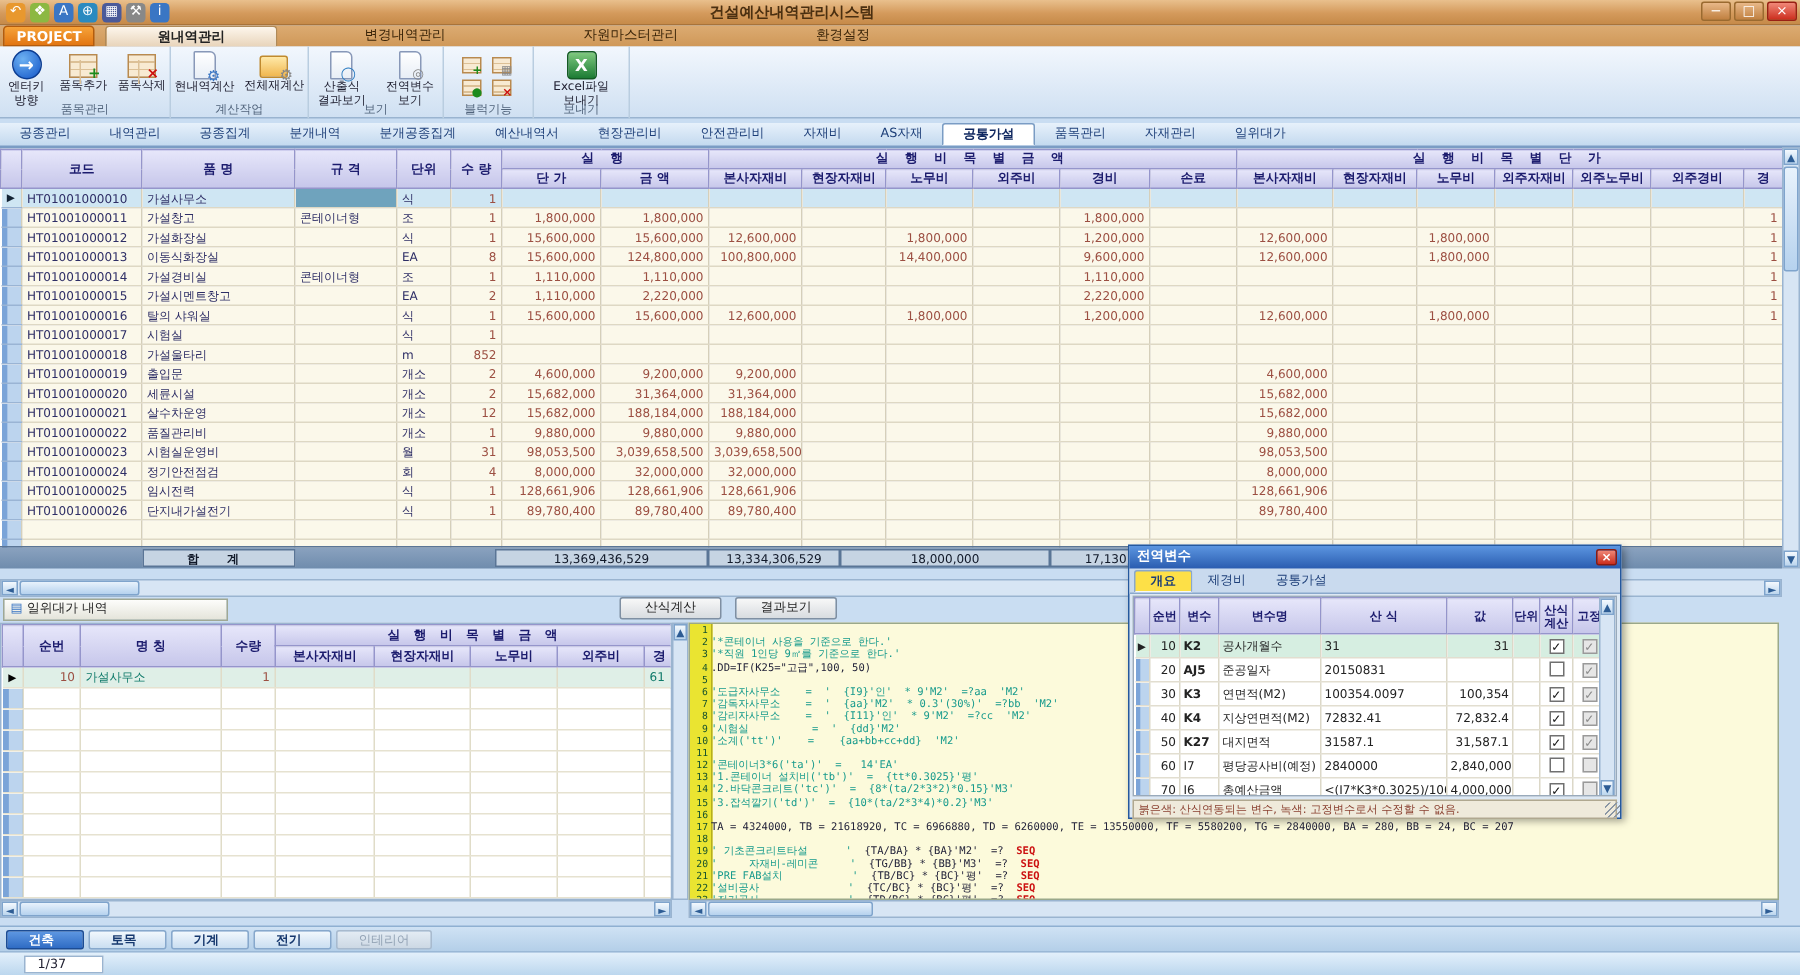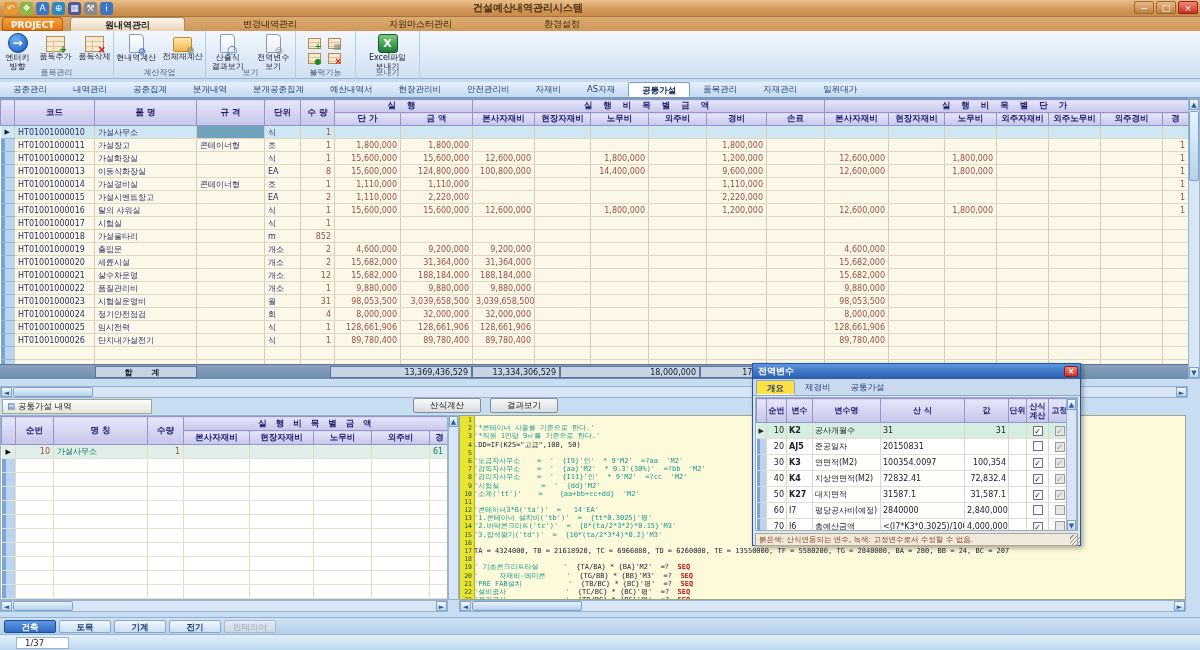--- a/index.html
+++ b/index.html
@@ -85,21 +85,21 @@
     padding:0 3px; overflow:hidden; white-space:nowrap; background:#fbf8ea; color:#2e2e66; }
   #maintbl td.num { text-align:right; color:#9c4f42; }
   #maintbl td.mark { background:linear-gradient(90deg,#7ba4d8 0 4px,#bcd4ee 4px); border-bottom:1px solid #9ab4d4;
     color:#123; text-align:center; padding:0; font-size:7px; }
   #maintbl tr.sel td { background:#cfe6f3; }
   #maintbl tr.sel td.spec { background:#6fa3bd; }
 
   #totalband { left:0; top:364px; width:1188px; height:15px; background:linear-gradient(#8aa2bf,#6f8cad);
     border-top:1px solid #5a7596; color:#000; }
   .tbox { position:absolute; top:1px; height:12px; background:#c6d4e3; border:1px solid #5a7596;
-    font-size:8px; line-height:11px; text-align:right; padding:0 3px; color:#101828; overflow:hidden;}
+    font-size:8px; line-height:11px; text-align:center; padding:0 3px; color:#101828; overflow:hidden;}
   #total-label { left:95px; width:102px; text-align:center; font-weight:bold; letter-spacing:8px; }
 
   
   .sb { background:#d7e5f4; border:1px solid #9ab4d0; }
   .sb .arrow { position:absolute; background:linear-gradient(#f4f9fe,#bcd6ee); border:1px solid #7fa4cc;
     color:#2d5c94; text-align:center; }
   .sb .thumb { position:absolute; background:linear-gradient(#e8f2fc,#b6d2ee); border:1px solid #7fa4cc; border-radius:2px; }
   #main-hscroll { left:0; top:386px; width:1188px; height:12px; }
   #main-hscroll .arrow { width:11px; height:10px; top:0; font-size:7px; line-height:10px; }
   #main-hscroll .thumb { left:12px; top:0; width:80px; height:10px; }
@@ -174,23 +174,23 @@
   #pop-vscroll { position:absolute; right:0px; top:0px; width:11px; height:134px; }
   #pop-vscroll .arrow { width:9px; height:11px; left:0; font-size:7px; line-height:10px; }
   #popup-footer { margin:2px 2px 0 2px; height:13px; background:#efeadb; border:1px solid #b0a890;
     font-size:7.5px; line-height:12px; color:#8a4030; padding-left:3px; position:relative; overflow:hidden;}
   #grip { position:absolute; right:0; bottom:0; width:10px; height:10px;
     background:repeating-linear-gradient(135deg,transparent 0 2px,#8a96a4 2px 3px); }
 
   
   #btabs { left:0; top:617px; width:1200px; height:17px; background:linear-gradient(#cfe2f4,#b4cfe8);
     border-top:1px solid #8fb0d2; display:flex; align-items:center; padding-left:4px; gap:3px; }
-  .btab { min-width:52px; text-align:center; height:13px; line-height:12px; font-size:8.5px;
+  .btab { min-width:52px; text-align:left; height:13px; line-height:12px; font-size:8.5px;
     background:linear-gradient(#f2f8fd,#cadef1); border:1px solid #87a8cc; border-radius:2px;
-    color:#16386e; font-weight:bold; padding:0 1px;}
+    color:#16386e; font-weight:bold; padding:0 14px;}
   .btab.sel { background:linear-gradient(#5e97e2,#2f6cc4); color:#fff; border-color:#1c4c94; }
   .btab.dis { color:#93a3b5; background:linear-gradient(#e4ecf4,#ccd8e4); border-color:#a8bace; font-weight:normal;}
   #statusbar { left:0; top:634px; width:1200px; height:16px; background:linear-gradient(#e3f0fb,#bcd7ee);
     border-top:1px solid #9ab8d6; }
   #page-ind { left:16px; top:2px; width:53px; height:12px; background:#fff; border:1px solid #9ab4d0;
     font-size:8.5px; line-height:11px; padding-left:8px; color:#223; }
 </style>
 </head>
 <body>
 
@@ -805,21 +805,21 @@
     <div class="thumb"></div>
     <div class="arrow" style="right:0;">►</div>
   </div>
   <div id="main-vscroll" class="abs sb">
     <div class="arrow" style="top:0;">▲</div>
     <div class="thumb"></div>
     <div class="arrow" style="bottom:0;">▼</div>
   </div>
 
   <div id="panel-head" class="abs">
-    <span class="licon">▤</span><span>공통가설 내역</span>
+    <span class="licon">▤</span><span>일위대가 내역</span>
   </div>
   <div id="btn-calc" class="abs pbtn">산식계산</div>
   <div id="btn-result" class="abs pbtn">결과보기</div>
   <div id="panelwrap" class="abs">
     <table id="paneltbl">
         <colgroup>
           <col style="width: 14px;">
           <col style="width: 38px;">
           <col style="width: 94px;">
           <col style="width: 36px;">

